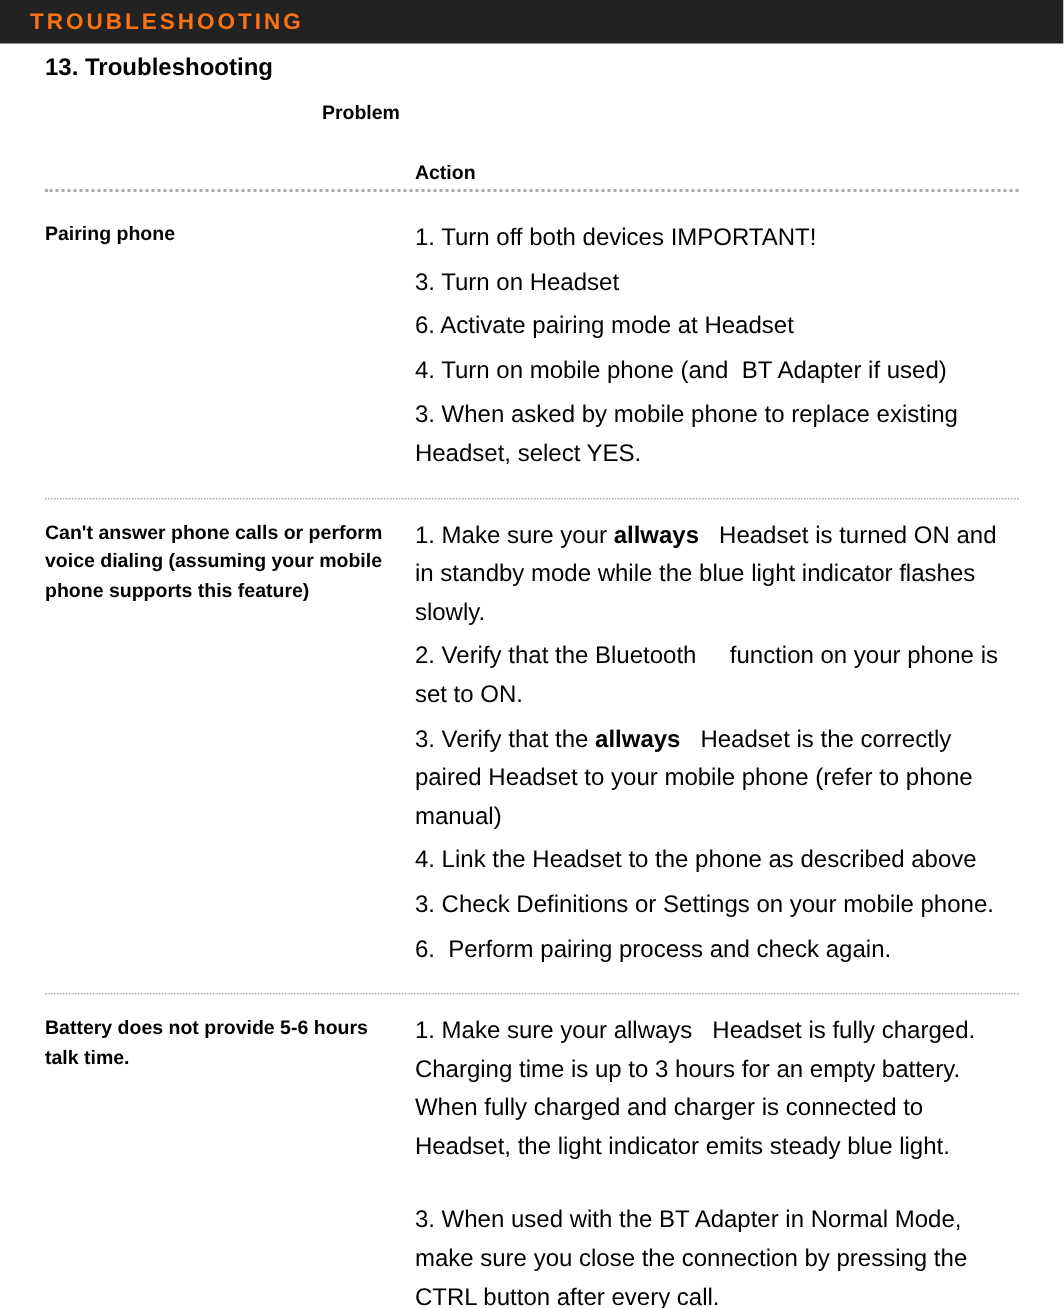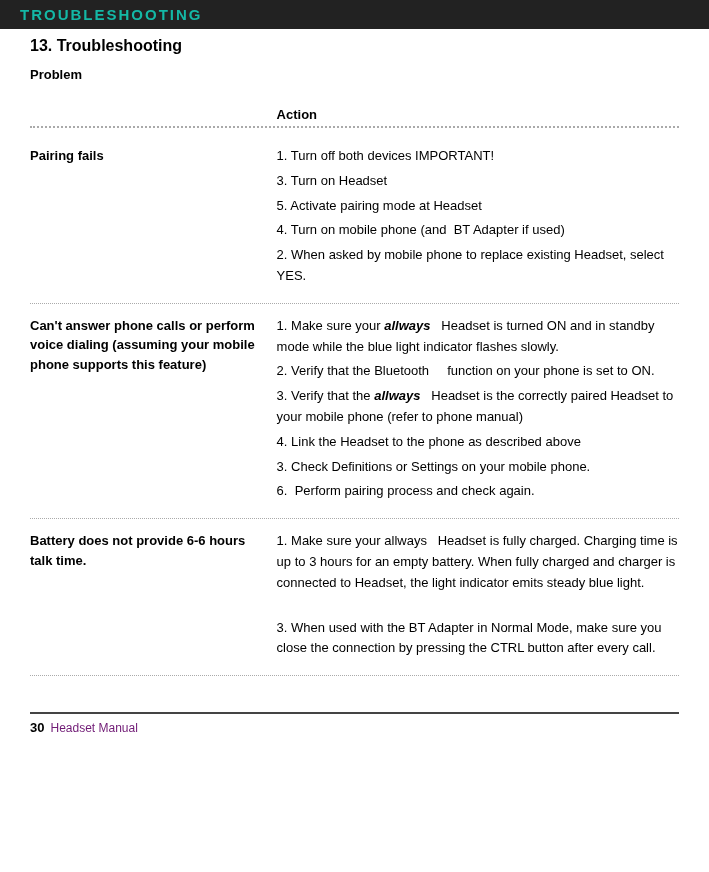--- a/index.html
+++ b/index.html
@@ -7,21 +7,21 @@
       font-family: Arial, Helvetica, sans-serif;
       font-size: 13px;
       background: #fff;
       color: #000;
       width: 709px;
       min-height: 872px;
     }
 
     .header-bar {
       background: #222;
-      color: #14b8a6;
+      color: #f97316;
       font-size: 15px;
       font-weight: bold;
       letter-spacing: 2px;
       padding: 6px 20px;
       text-transform: uppercase;
     }
 
     .main-content {
       padding: 8px 30px 20px 30px;
     }
@@ -39,20 +39,21 @@
     .table-header-row {
       display: flex;
       border-bottom: 2px dotted #aaa;
       padding-bottom: 4px;
       margin-bottom: 6px;
     }
 
     .col-problem {
       width: 38%;
       padding-right: 10px;
+      text-align: right;
     }
 
     .col-action {
       width: 62%;
       margin-top: 40px;
     }
 
     .col-header {
       font-weight: bold;
       font-size: 13px;
@@ -67,31 +68,30 @@
     .problem-cell {
       width: 38%;
       padding-right: 10px;
       font-weight: bold;
       font-size: 13px;
       line-height: 1.5;
     }
 
     .action-cell {
       width: 62%;
-      font-size: 13px;
+      font-size: 16px;
       line-height: 1.6;
     }
 
     .action-cell p {
       margin-bottom: 4px;
     }
 
     .bold-word {
       font-weight: bold;
-      font-style: italic;
     }
 
     .footer {
       margin-top: 36px;
       border-top: 2px solid #444;
       padding-top: 6px;
       font-size: 12px;
       display: flex;
       align-items: center;
       gap: 6px;
@@ -118,48 +118,48 @@
   <div class="section-title">13. Troubleshooting</div>
 
   <div class="table-container">
     <div class="table-header-row">
       <div class="col-problem col-header">Problem</div>
       <div class="col-action col-header">Action</div>
     </div>
 
     <div class="table-row">
       <div class="problem-cell">
-        <span>Pairing fails</span>
+        <span>Pairing phone</span>
       </div>
       <div class="action-cell">
         <p>1. Turn off both devices IMPORTANT!</p>
         <p>3. Turn on Headset</p>
-        <p>5. Activate pairing mode at Headset</p>
+        <p>6. Activate pairing mode at Headset</p>
         <p>4. Turn on mobile phone (and &nbsp;BT Adapter if used)</p>
-        <p>2. When asked by mobile phone to replace existing Headset, select YES.</p>
+        <p>3. When asked by mobile phone to replace existing Headset, select YES.</p>
       </div>
     </div>
 
     <div class="table-row">
       <div class="problem-cell">
         <span>Can't answer phone calls or perform voice dialing (assuming your mobile phone supports this feature)</span>
       </div>
       <div class="action-cell">
         <p>1. Make sure your <span class="bold-word">allways</span> &nbsp; Headset is turned ON and in standby mode while the blue light indicator flashes slowly.</p>
         <p>2. Verify that the Bluetooth &nbsp;&nbsp;&nbsp; function on your phone is set to ON.</p>
         <p>3. Verify that the <span class="bold-word">allways</span> &nbsp; Headset is the correctly paired Headset to your mobile phone (refer to phone manual)</p>
         <p>4. Link the Headset to the phone as described above</p>
         <p>3. Check Definitions or Settings on your mobile phone.</p>
         <p>6. &nbsp;Perform pairing process and check again.</p>
       </div>
     </div>
 
     <div class="table-row">
       <div class="problem-cell">
-        <span>Battery does not provide 6-6 hours talk time.</span>
+        <span>Battery does not provide 5-6 hours talk time.</span>
       </div>
       <div class="action-cell">
         <p>1. Make sure your allways &nbsp; Headset is fully charged. Charging time is up to 3 hours for an empty battery. When fully charged and charger is connected to Headset, the light indicator emits steady blue light.</p>
         <p style="margin-top:24px;">3. When used with the BT Adapter in Normal Mode, make sure you close the connection by pressing the CTRL button after every call.</p>
       </div>
     </div>
 
   </div>
 
   <div class="footer">

